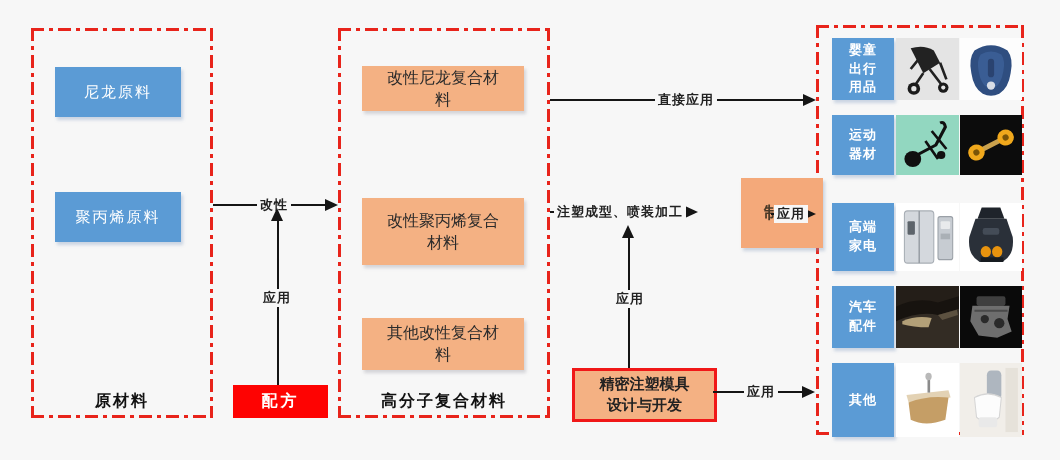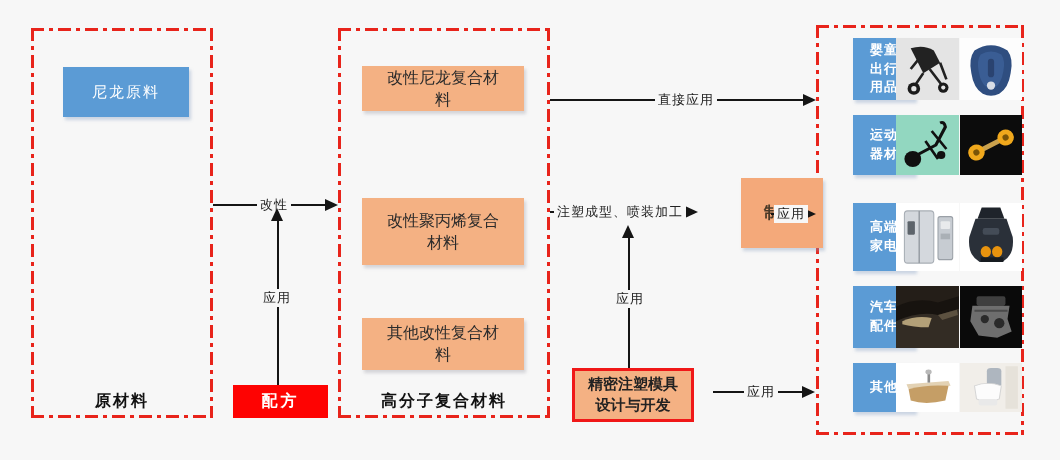--- a/index.html
+++ b/index.html
@@ -21,21 +21,20 @@
   #left-panel{left:31px;top:28px;width:182px;height:390px;}
   #middle-panel{left:338px;top:28px;width:212px;height:390px;}
   #right-panel{left:816px;top:25px;width:208px;height:410px;}
 
   .bluebox{
     position:absolute;left:55px;width:126px;height:50px;
     background:#5b9bd5;color:#fff;
     display:flex;align-items:center;justify-content:center;text-align:center;
     font-size:15px;letter-spacing:2px;line-height:1.35;white-space:pre-line;
     box-shadow:2px 3px 3px rgba(120,150,190,.35);
-    margin-left:8px;
   }
   #raw1{top:67px}#raw2{top:192px}#raw3{top:317px}
 
   .orangebox{
     position:absolute;left:362px;width:162px;
     background:#f4b183;color:#2b2b2b;
     display:flex;align-items:center;justify-content:center;text-align:center;
     font-size:16px;line-height:1.35;white-space:pre-line;
     box-shadow:2px 3px 3px rgba(150,150,160,.35);
   }
@@ -54,59 +53,59 @@
     display:flex;align-items:center;justify-content:center;
   }
   #product-box{
     position:absolute;left:697px;top:178px;width:82px;height:70px;
     background:#f4a97a;color:#4a3a28;font-size:16px;font-weight:bold;letter-spacing:2px;
     display:flex;align-items:center;justify-content:center;
     box-shadow:2px 3px 3px rgba(140,160,190,.4);
     margin-left:44px;
   }
   #mold-box{
-    position:absolute;left:572px;top:368px;width:122px;height:54px;
+    position:absolute;left:572px;top:368px;width:145px;height:54px;
     background:#f4b183;border:3px solid #f01818;box-sizing:border-box;
     color:#222;font-size:15px;font-weight:bold;line-height:1.4;white-space:pre-line;
     display:flex;align-items:center;justify-content:center;text-align:center;
   }
 
   .hline{position:absolute;height:2px;background:#151515;}
   .vline{position:absolute;width:2px;background:#151515;}
   .ah-right{position:absolute;width:0;height:0;border-left:13px solid #151515;border-top:6px solid transparent;border-bottom:6px solid transparent;}
   .ah-up{position:absolute;width:0;height:0;border-bottom:13px solid #151515;border-left:6px solid transparent;border-right:6px solid transparent;}
   .line-label{
-    position:absolute;font-size:13px;font-weight:400;color:#222;
+    position:absolute;font-size:13px;font-weight:700;color:#222;
     background:#f7f7f7;padding:0 3px;letter-spacing:1px;white-space:nowrap;
   }
 
   .row-label{
     position:absolute;left:832px;width:62px;
     background:#5b9bd5;color:#fff;font-size:13px;font-weight:bold;
     letter-spacing:1px;line-height:1.45;white-space:pre-line;text-align:center;
     display:flex;align-items:center;justify-content:center;
     box-shadow:2px 3px 3px rgba(120,150,190,.35);
-    margin-left:21px;
   }
   .img-cell{position:absolute;overflow:hidden;}
   .img-cell svg{display:block;width:100%;height:100%;}
   .r1{top:38px;height:62px}.r2{top:115px;height:60px}.r3{top:203px;height:68px}
-  .r4{top:286px;height:62px}.r5{top:363px;height:49px}
+  .r4{top:286px;height:62px}.r5{top:363px;height:74px}
   .c1{left:896px;width:63px}.c2{left:960px;width:62px}
 </style>
 </head>
 <body>
 
 <div id="canvas">
 
   <div id="left-panel" class="dashdot"></div>
   <div id="middle-panel" class="dashdot"></div>
   <div id="right-panel" class="dashdot"></div>
 
   <div id="raw1" class="bluebox">尼龙原料</div>
+  <div id="raw2" class="bluebox">聚丙烯原料</div>
   <div id="left-title" class="panel-title">原材料</div>
 
   <div id="comp1" class="orangebox">改性尼龙复合材
 料</div>
   <div id="comp2" class="orangebox">改性聚丙烯复合
 材料</div>
   <div id="comp3" class="orangebox">其他改性复合材
 料</div>
   <div id="middle-title" class="panel-title">高分子复合材料</div>
 

